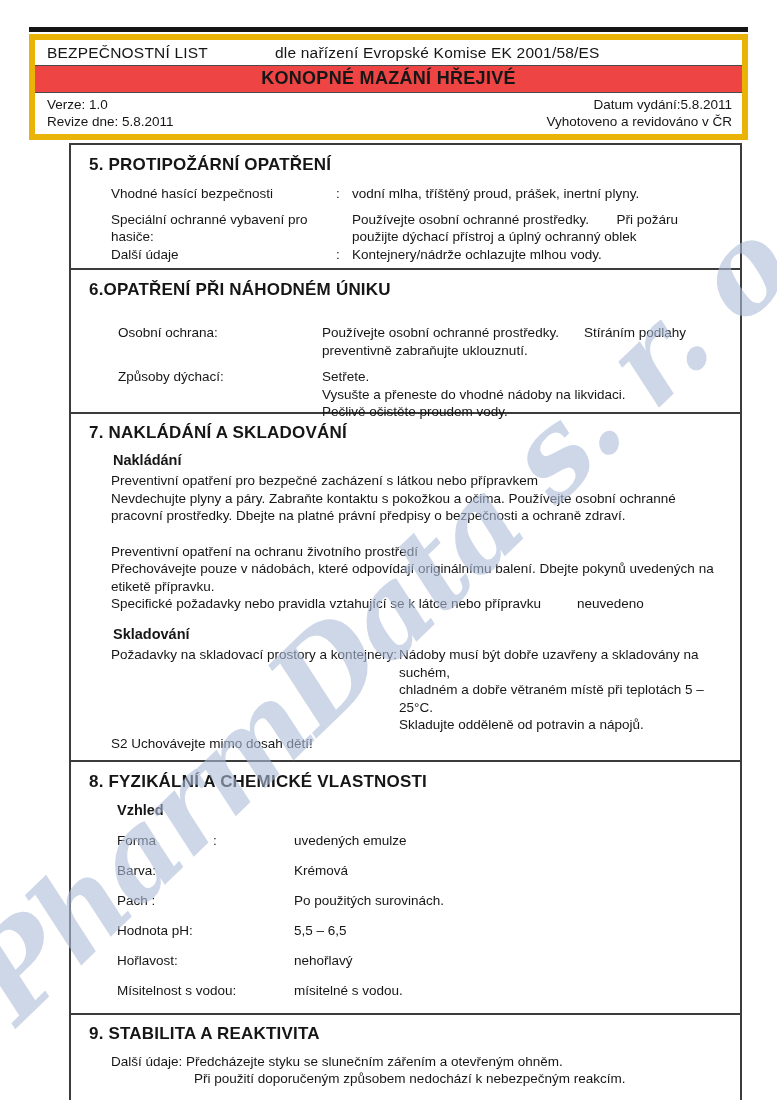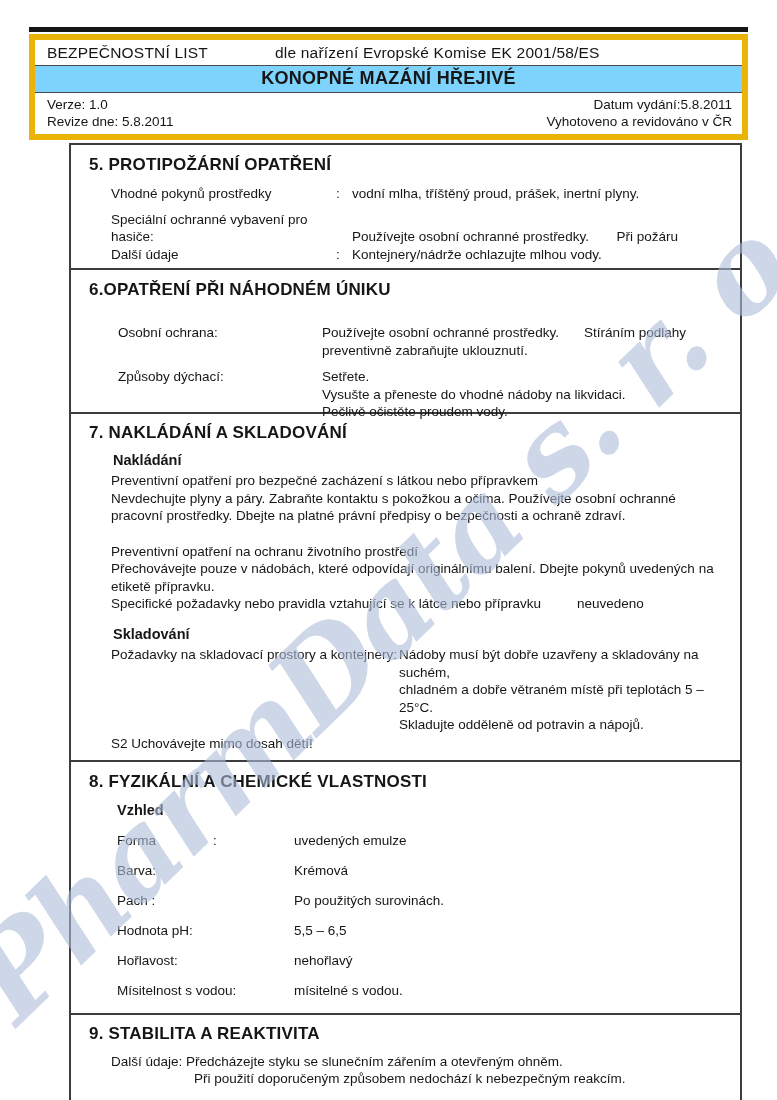--- a/index.html
+++ b/index.html
@@ -8,21 +8,21 @@
   .sheet { position:relative; width:777px; height:1100px; padding:27px 29px 0 29px; }
 
   
   .toprule { height:5px; background:#151515; margin-bottom:2px; }
 
   
   .hdr-box { border:6px solid #eab308; }
   .hdr-row1 { display:flex; align-items:baseline; padding:4px 12px 3px 12px; font-size:15.5px; }
   .hdr-doc { width:228px; letter-spacing:0.2px; }
   .hdr-reg { letter-spacing:0.2px; }
-  .hdr-band { background:#7dd3fc; border-top:1px solid #4a4a4a; border-bottom:1px solid #4a4a4a;
+  .hdr-band { background:#ef4444; border-top:1px solid #4a4a4a; border-bottom:1px solid #4a4a4a;
               text-align:center; font-weight:bold; font-size:18px; padding:2px 0 3px 0; letter-spacing:0.3px; }
   .hdr-meta { display:flex; justify-content:space-between; padding:3px 10px 4px 12px; font-size:13.5px; line-height:17px; }
   .hdr-meta .right { text-align:right; }
 
   
   .sections { margin:5px 6px 0 6px;padding-left:34px; }
   .section { border:2px solid #3c3c3c; margin-top:-2px; padding:10px 14px 14px 18px; background:transparent; }
   .sec-title { font-size:17px; font-weight:bold; letter-spacing:0.2px; margin-bottom:10px; }
   .body-txt { font-size:13.5px; line-height:17.5px; }
 
@@ -30,21 +30,21 @@
   .kv { display:flex; font-size:13.5px; line-height:17.5px; }
   .kv .lbl { flex:0 0 auto; }
   .kv .col { flex:0 0 auto; }
   .kv .val { flex:1 1 auto; }
   .rnote { float:right; margin-right:48px; }
 
   
   .s5 .lbl { width:247px; padding-left:22px; }
   .s5 .col { width:16px; }
   .s5 .row1 { margin-top:4px; }
-  .s5 .row2 { margin-top:8px;align-items:flex-end; }
+  .s5 .row2 { margin-top:8px; }
   .s5 .row3 { margin-top:0px; }
 
   
   .s6 .lbl { width:233px; padding-left:29px; }
   .s6 .row1 { margin-top:24px; }
   .s6 .row2 { margin-top:9px; }
 
   
   .s7 .sub { font-size:14.5px; font-weight:bold; margin:8px 0 3px 24px; }
   .s7 p { margin-left:22px; }
@@ -99,29 +99,30 @@
         <div>Vyhotoveno a revidováno v ČR</div>
       </div>
     </div>
   </div>
 
   <div class="sections">
 
     <div class="section s5" style="height:127px;">
       <div class="sec-title">5. PROTIPOŽÁRNÍ OPATŘENÍ</div>
       <div class="kv row1">
-        <span class="lbl">Vhodné pokynů prostředky</span>
+        <span class="lbl">Vhodné hasící bezpečnosti</span>
         <span class="col">:</span>
         <span class="val">vodní mlha, tříštěný proud, prášek, inertní plyny.</span>
       </div>
       <div class="kv row2">
         <span class="lbl" style="padding-left:22px;width:263px;">Speciální ochranné vybavení pro hasiče:</span>
         <span class="val">
           <span class="rnote">Při požáru</span>
           <span>Používejte osobní ochranné prostředky.</span><br>
+          <span>použijte dýchací přístroj a úplný ochranný oblek</span>
         </span>
       </div>
       <div class="kv row3">
         <span class="lbl">Další údaje</span>
         <span class="col">:</span>
         <span class="val">Kontejnery/nádrže ochlazujte mlhou vody.</span>
       </div>
     </div>
 
     <div class="section s6" style="height:146px;">

